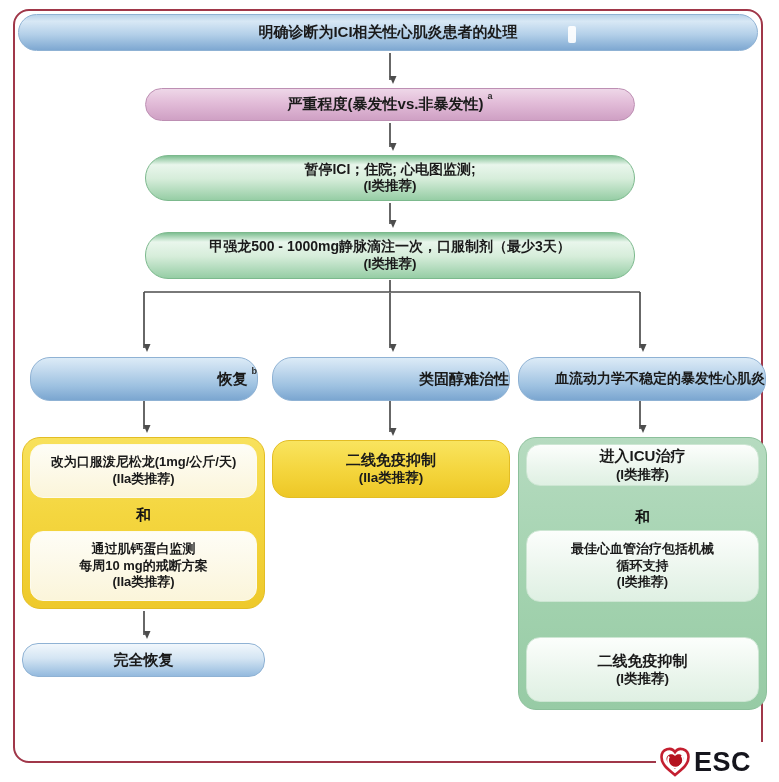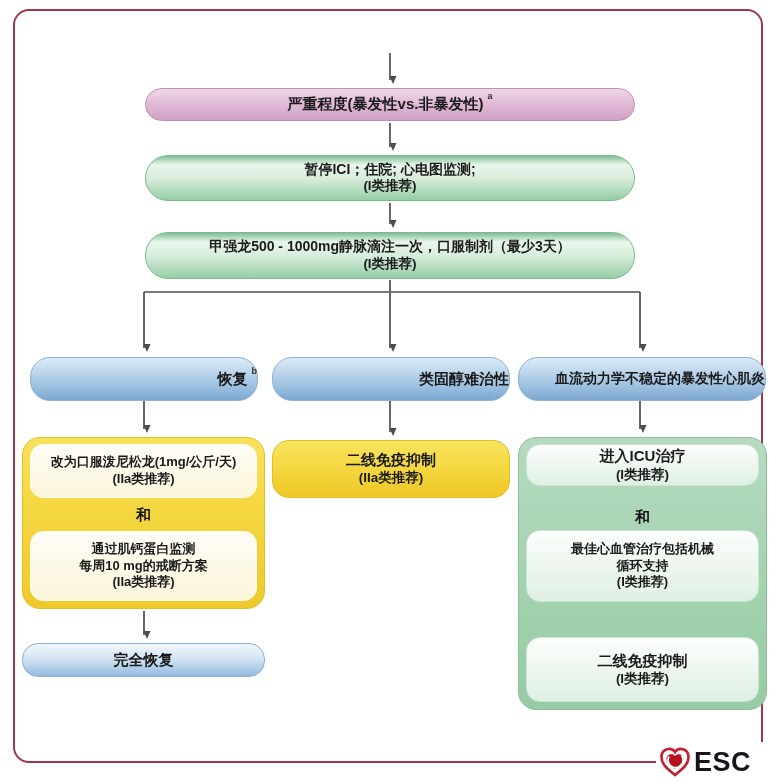--- a/index.html
+++ b/index.html
@@ -98,20 +98,23 @@
       <line x1="144" y1="292" x2="144" y2="348" marker-end="url(#ah)"></line>
       <line x1="390" y1="293" x2="390" y2="348" marker-end="url(#ah)"></line>
       <line x1="640" y1="292" x2="640" y2="348" marker-end="url(#ah)"></line>
       <line x1="144" y1="401" x2="144" y2="429" marker-end="url(#ah)"></line>
       <line x1="390" y1="401" x2="390" y2="432" marker-end="url(#ah)"></line>
       <line x1="640" y1="401" x2="640" y2="429" marker-end="url(#ah)"></line>
       <line x1="144" y1="611" x2="144" y2="635" marker-end="url(#ah)"></line>
     </g>
   </svg>
 
+  <div class="pill blue-top fs15" style="left:18px;top:14px;width:740px;height:37px;">
+    <span>明确诊断为ICI相关性心肌炎患者的处理</span>
+  </div>
   <div class="cursor-artifact"></div>
 
   <div class="pill pink fs15" style="left:145px;top:88px;width:490px;height:33px;">
     <span><span>严重程度(暴发性vs.非暴发性)</span><sup class="note">a</sup></span>
   </div>
 
   <div class="pill greenpill" style="left:145px;top:155px;width:490px;height:46px;">
     <span class="fs14">暂停ICI；住院; 心电图监测;</span>
     <span class="fs13s">(I类推荐)</span>
   </div>

